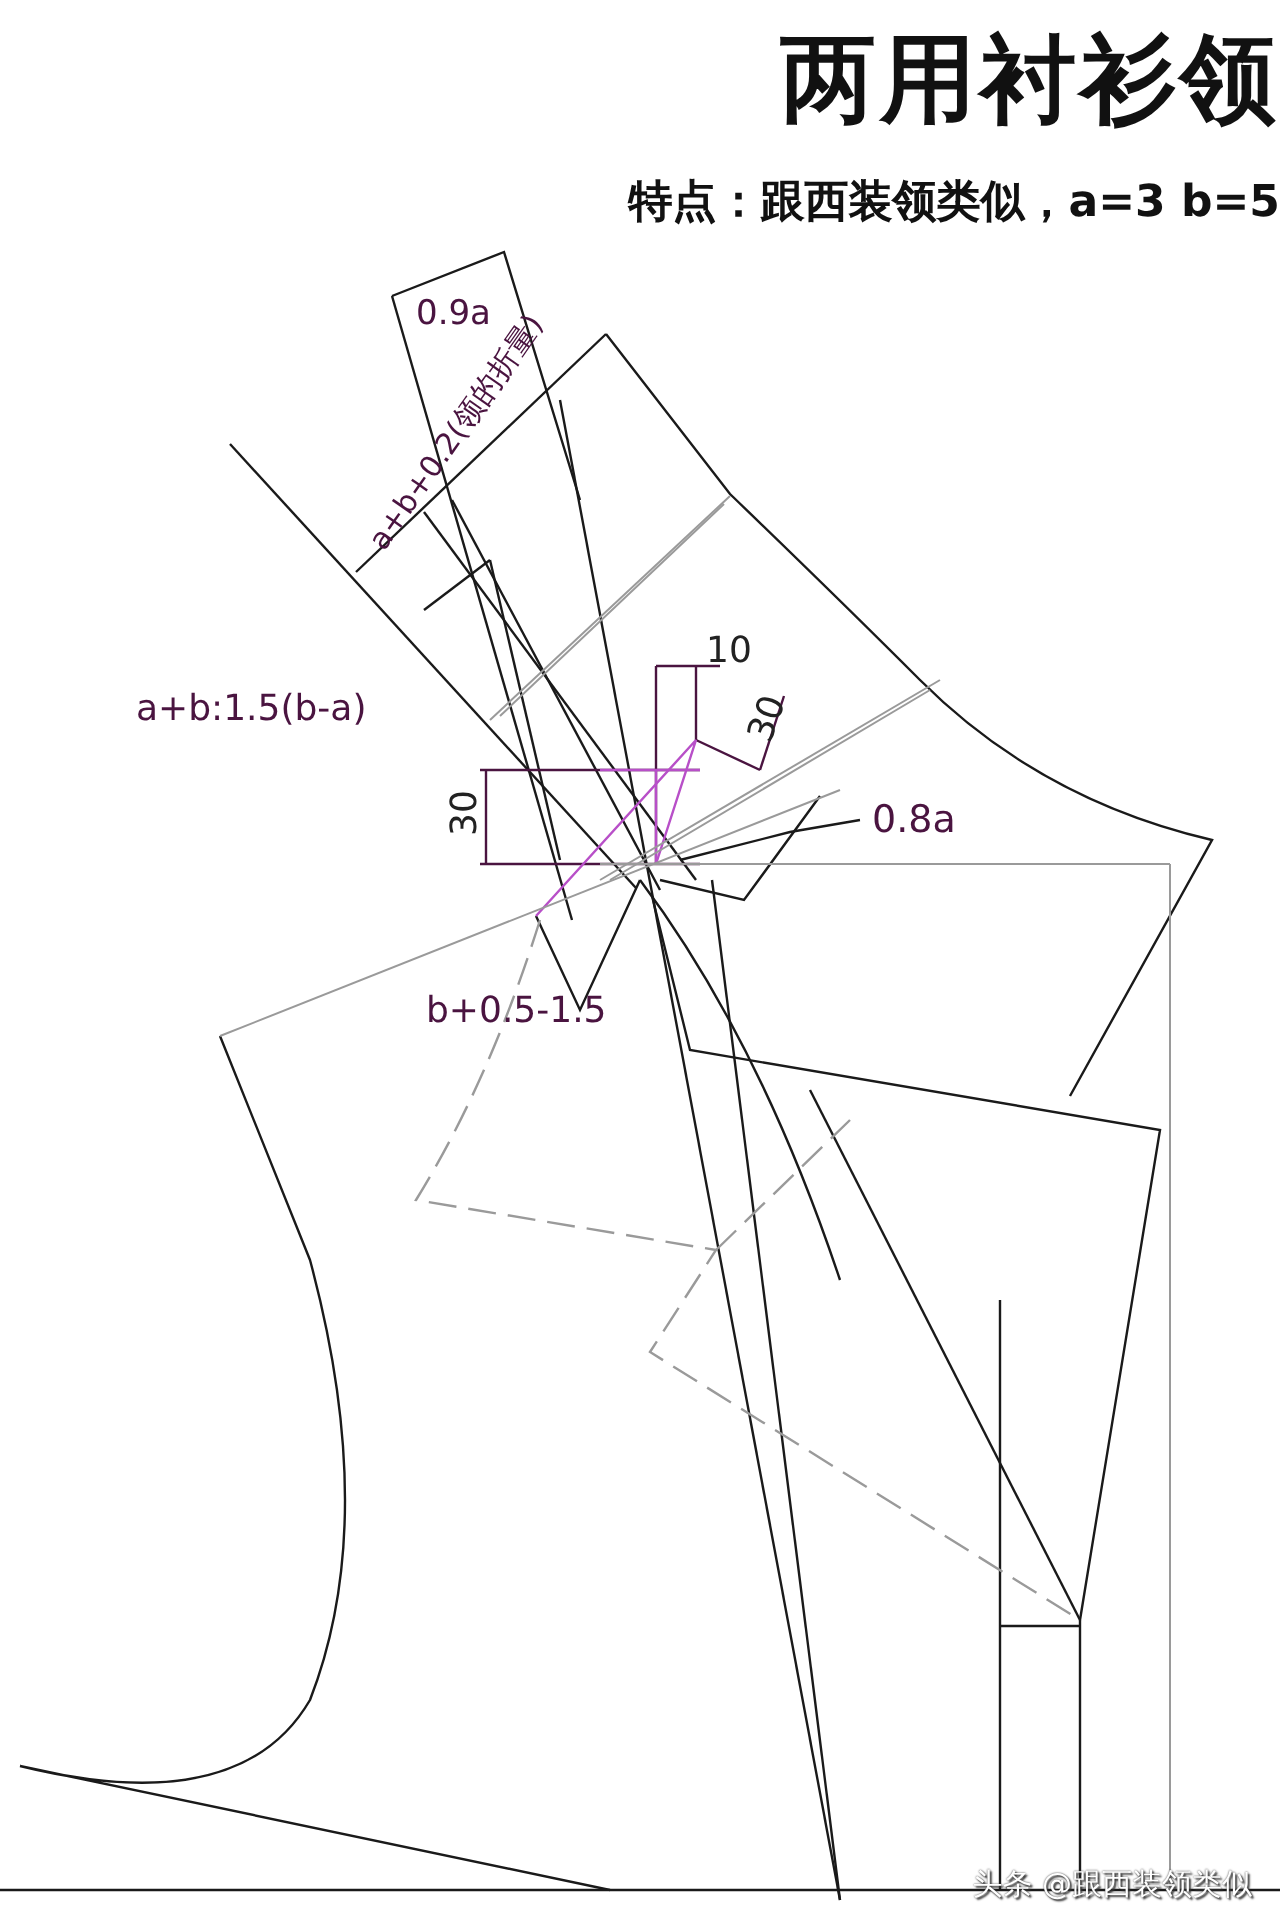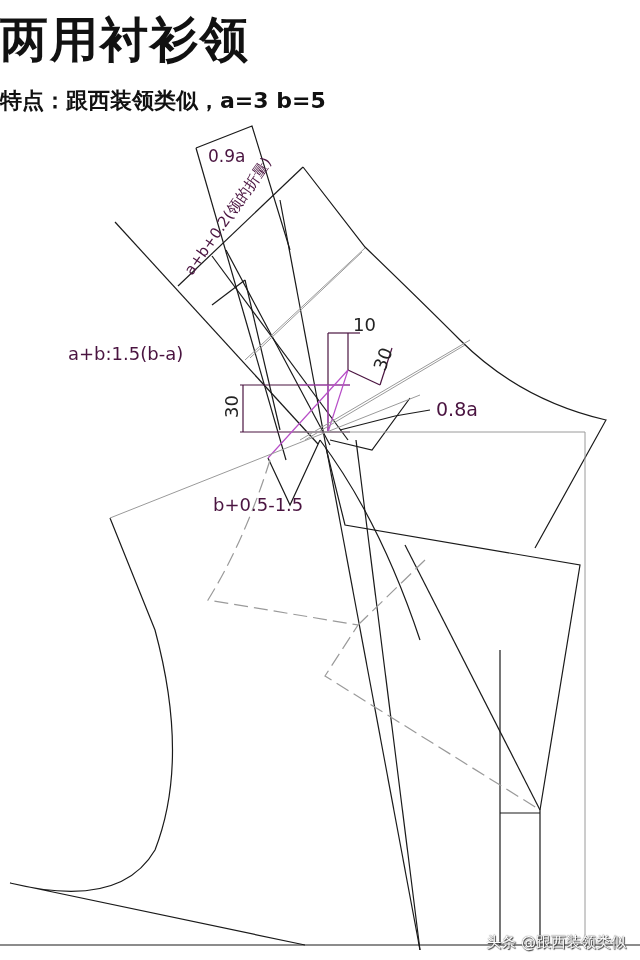--- a/index.html
+++ b/index.html
@@ -1,18 +1,18 @@
 <!DOCTYPE html>
 <html><head>
   <meta charset="utf-8">
   <style>
     html, body { margin: 0; padding: 0; background: #ffffff; }
     body { width: 640px; height: 960px; position: relative; overflow: hidden; font-family: "DejaVu Sans", sans-serif; }
-    .title { position: absolute; left: 0; top: 8px; width: 640px; text-align: left; font-size: 48px; font-weight: bold; color: #111111; letter-spacing: 2px; }
-    .subtitle { position: absolute; left: 0; top: 86px; width: 640px; text-align: left; font-size: 22px; font-weight: bold; color: #111111; }
+    .title { position: absolute; left: 0; top: 8px; width: 640px; text-align: right; font-size: 48px; font-weight: bold; color: #111111; letter-spacing: 2px; }
+    .subtitle { position: absolute; left: 0; top: 86px; width: 640px; text-align: right; font-size: 22px; font-weight: bold; color: #111111; }
     svg.drawing { position: absolute; left: 0; top: 0; }
     .lbl { font-family: "DejaVu Sans", sans-serif; fill: #4a1440; }
     .dim { font-family: "DejaVu Sans", sans-serif; fill: #222222; }
     .watermark { position: absolute; right: 14px; bottom: 8px; font-size: 15px; color: #ffffff; text-shadow: 0 0 1px #333, 1px 1px 1px #333; }
   </style>
 </head>
 <body>
 
 <div class="title">两用衬衫领</div>
 <div class="subtitle">特点：跟西装领类似，a=3 b=5</div>

